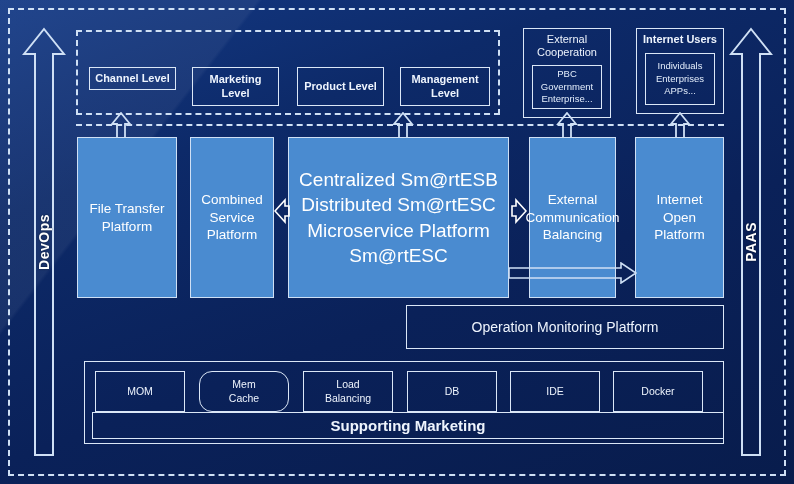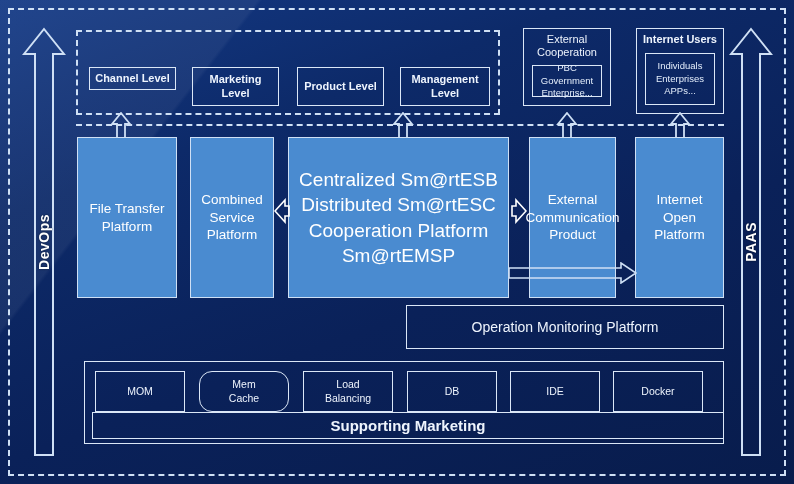--- a/index.html
+++ b/index.html
@@ -127,21 +127,21 @@
     </div>
   </div>
 
   <div class="band-dash" style="left:76px;top:30px;width:424px;height:85px;"></div>
 
   <div class="obox bold" style="left:89px;top:67px;width:87px;height:23px;">Channel Level</div>
   <div class="obox bold" style="left:192px;top:67px;width:87px;height:39px;">Marketing Level</div>
   <div class="obox bold" style="left:297px;top:67px;width:87px;height:39px;">Product Level</div>
   <div class="obox bold" style="left:400px;top:67px;width:90px;height:39px;">Management Level</div>
 
-  <div class="grp" style="left:523px;top:28px;width:88px;height:78px;">
+  <div class="grp" style="left:523px;top:28px;width:88px;height:90px;">
     <div class="title">
       <div>External</div>
       <div>Cooperation</div>
     </div>
     <div class="inner" style="left:8px;top:36px;right:8px;bottom:8px;">PBC Government Enterprise...</div>
   </div>
 
   <div class="grp" style="left:636px;top:28px;width:88px;height:86px;">
     <div class="title bold">
       <div>Internet Users</div>
@@ -177,26 +177,26 @@
   </div>
 
   <div class="pbox small" style="left:190px;top:137px;width:84px;height:161px;">
     <div>Combined Service Platform</div>
   </div>
 
   <div class="pbox big" style="left:288px;top:137px;width:221px;height:161px;">
     <div>
       <div>Centralized Sm@rtESB</div>
       <div>Distributed Sm@rtESC</div>
-      <div>Cooperation Platform Sm@rtEMSP</div>
+      <div>Microservice Platform Sm@rtESC</div>
     </div>
   </div>
 
   <div class="pbox small" style="left:529px;top:137px;width:87px;height:161px;">
-    <div>External Communication Product</div>
+    <div>External Communication Balancing</div>
   </div>
 
   <div class="pbox small" style="left:635px;top:137px;width:89px;height:161px;">
     <div>Internet Open Platform</div>
   </div>
 
   <div class="h-arrow" style="left:274px;top:198px;width:16px;height:26px;">
     <svg width="16" height="26" viewBox="0 0 16 26">
       <polygon points="1,13 11,2 11,8 15,8 15,18 11,18 11,24" fill="none" stroke="#ffffff" stroke-width="1.6"></polygon>
     </svg>

